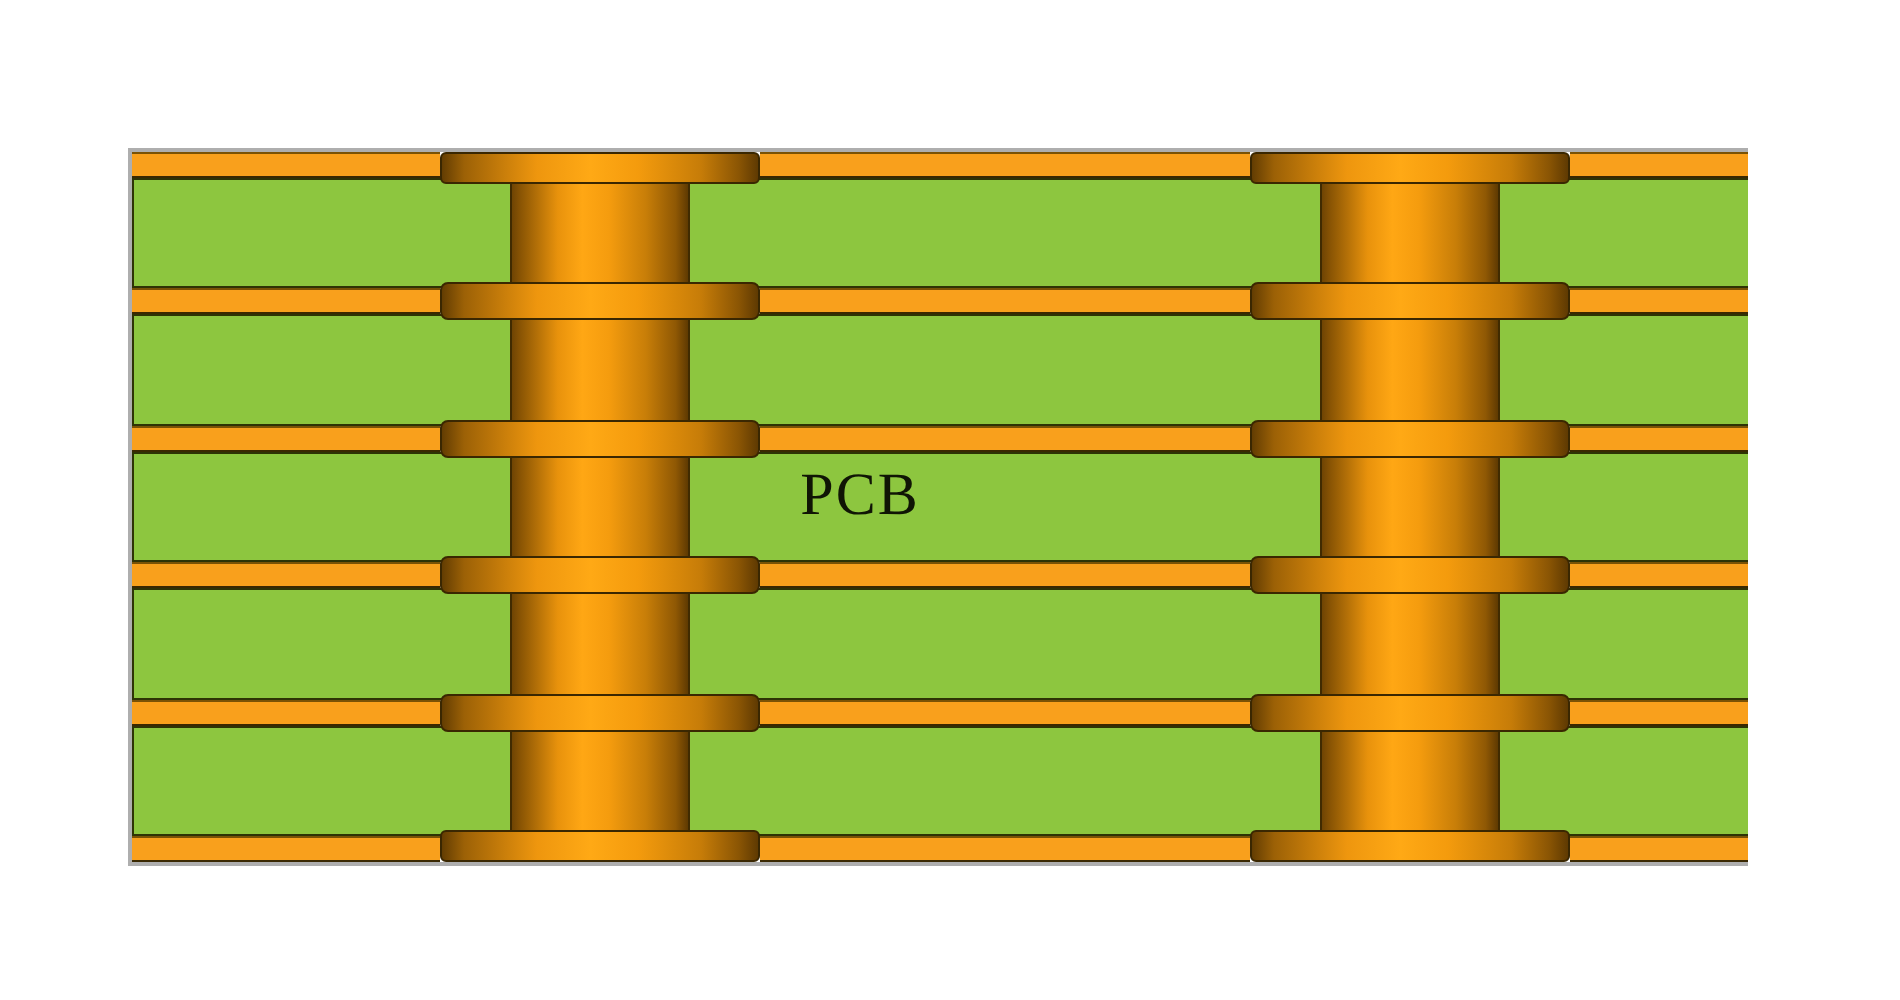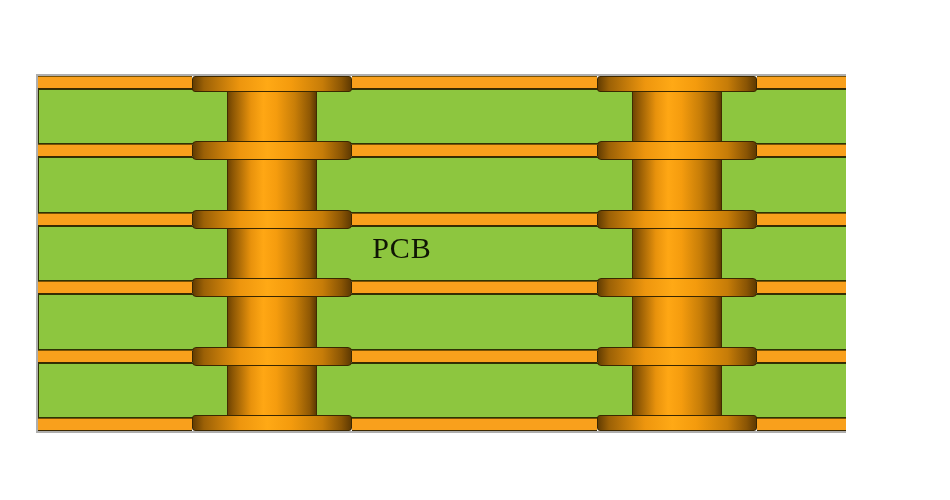--- a/index.html
+++ b/index.html
@@ -1,17 +1,17 @@
 <!DOCTYPE html>
 <html style="--bg: #FFFFFF; --green: #8DC63F; --orange: #F9A01C; --outline: #2E3305; --board-border: #AEAEAE; --label: #101505;"><head>
 <meta charset="utf-8">
 <style>
   html,body{margin:0;padding:0;background:#ffffff;}
   .canvas{position:relative;width:846px;height:500px;background:var(--bg,#fff);overflow:hidden;
-          font-family:"Liberation Serif", serif;}
+          font-family:"Liberation Serif", serif;margin-left:28px;}
   .board{position:absolute;box-sizing:content-box;border:2px solid var(--board-border,#aeaeae);}
   .green-row{position:absolute;left:0;width:100%;box-sizing:border-box;
              background:var(--green,#8DC63F);
              border:1px solid var(--outline,#2E3305);
              z-index:1;}
   .strip{position:absolute;box-sizing:border-box;
          background:var(--orange,#F9A01C);
          border-top:1px solid #7a5205;
          border-bottom:1px solid #3a2801;
          z-index:3;}

